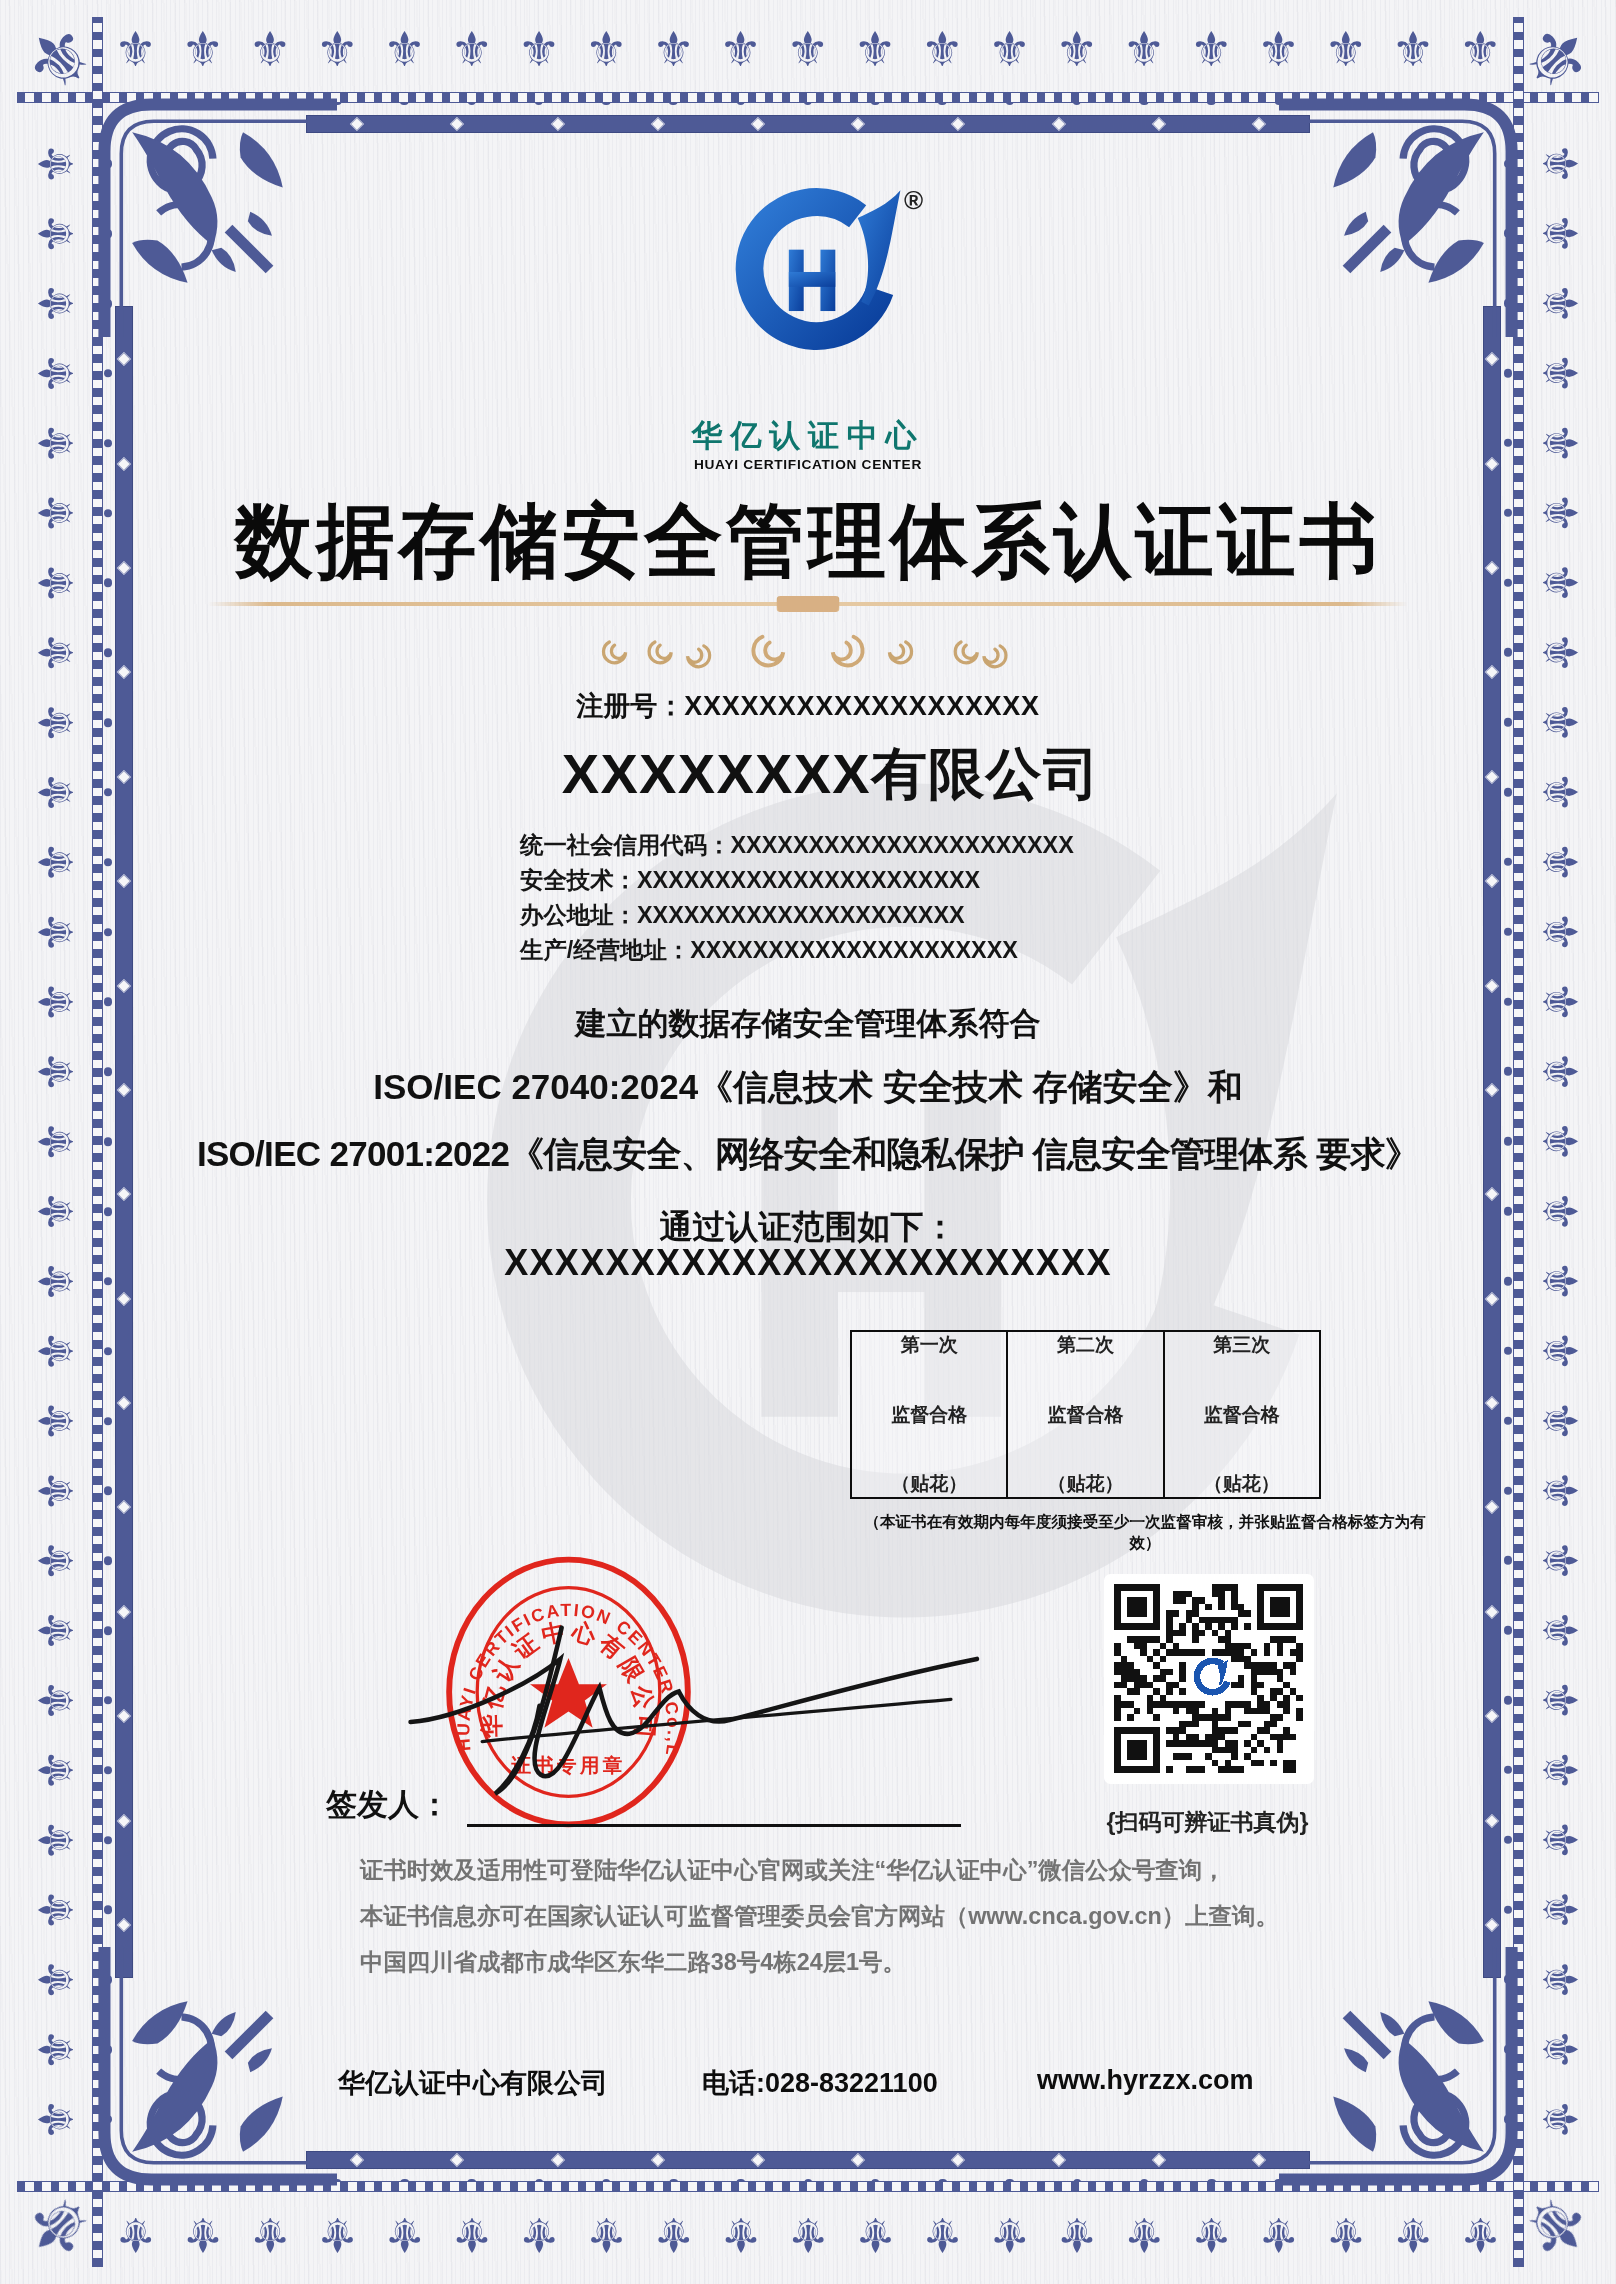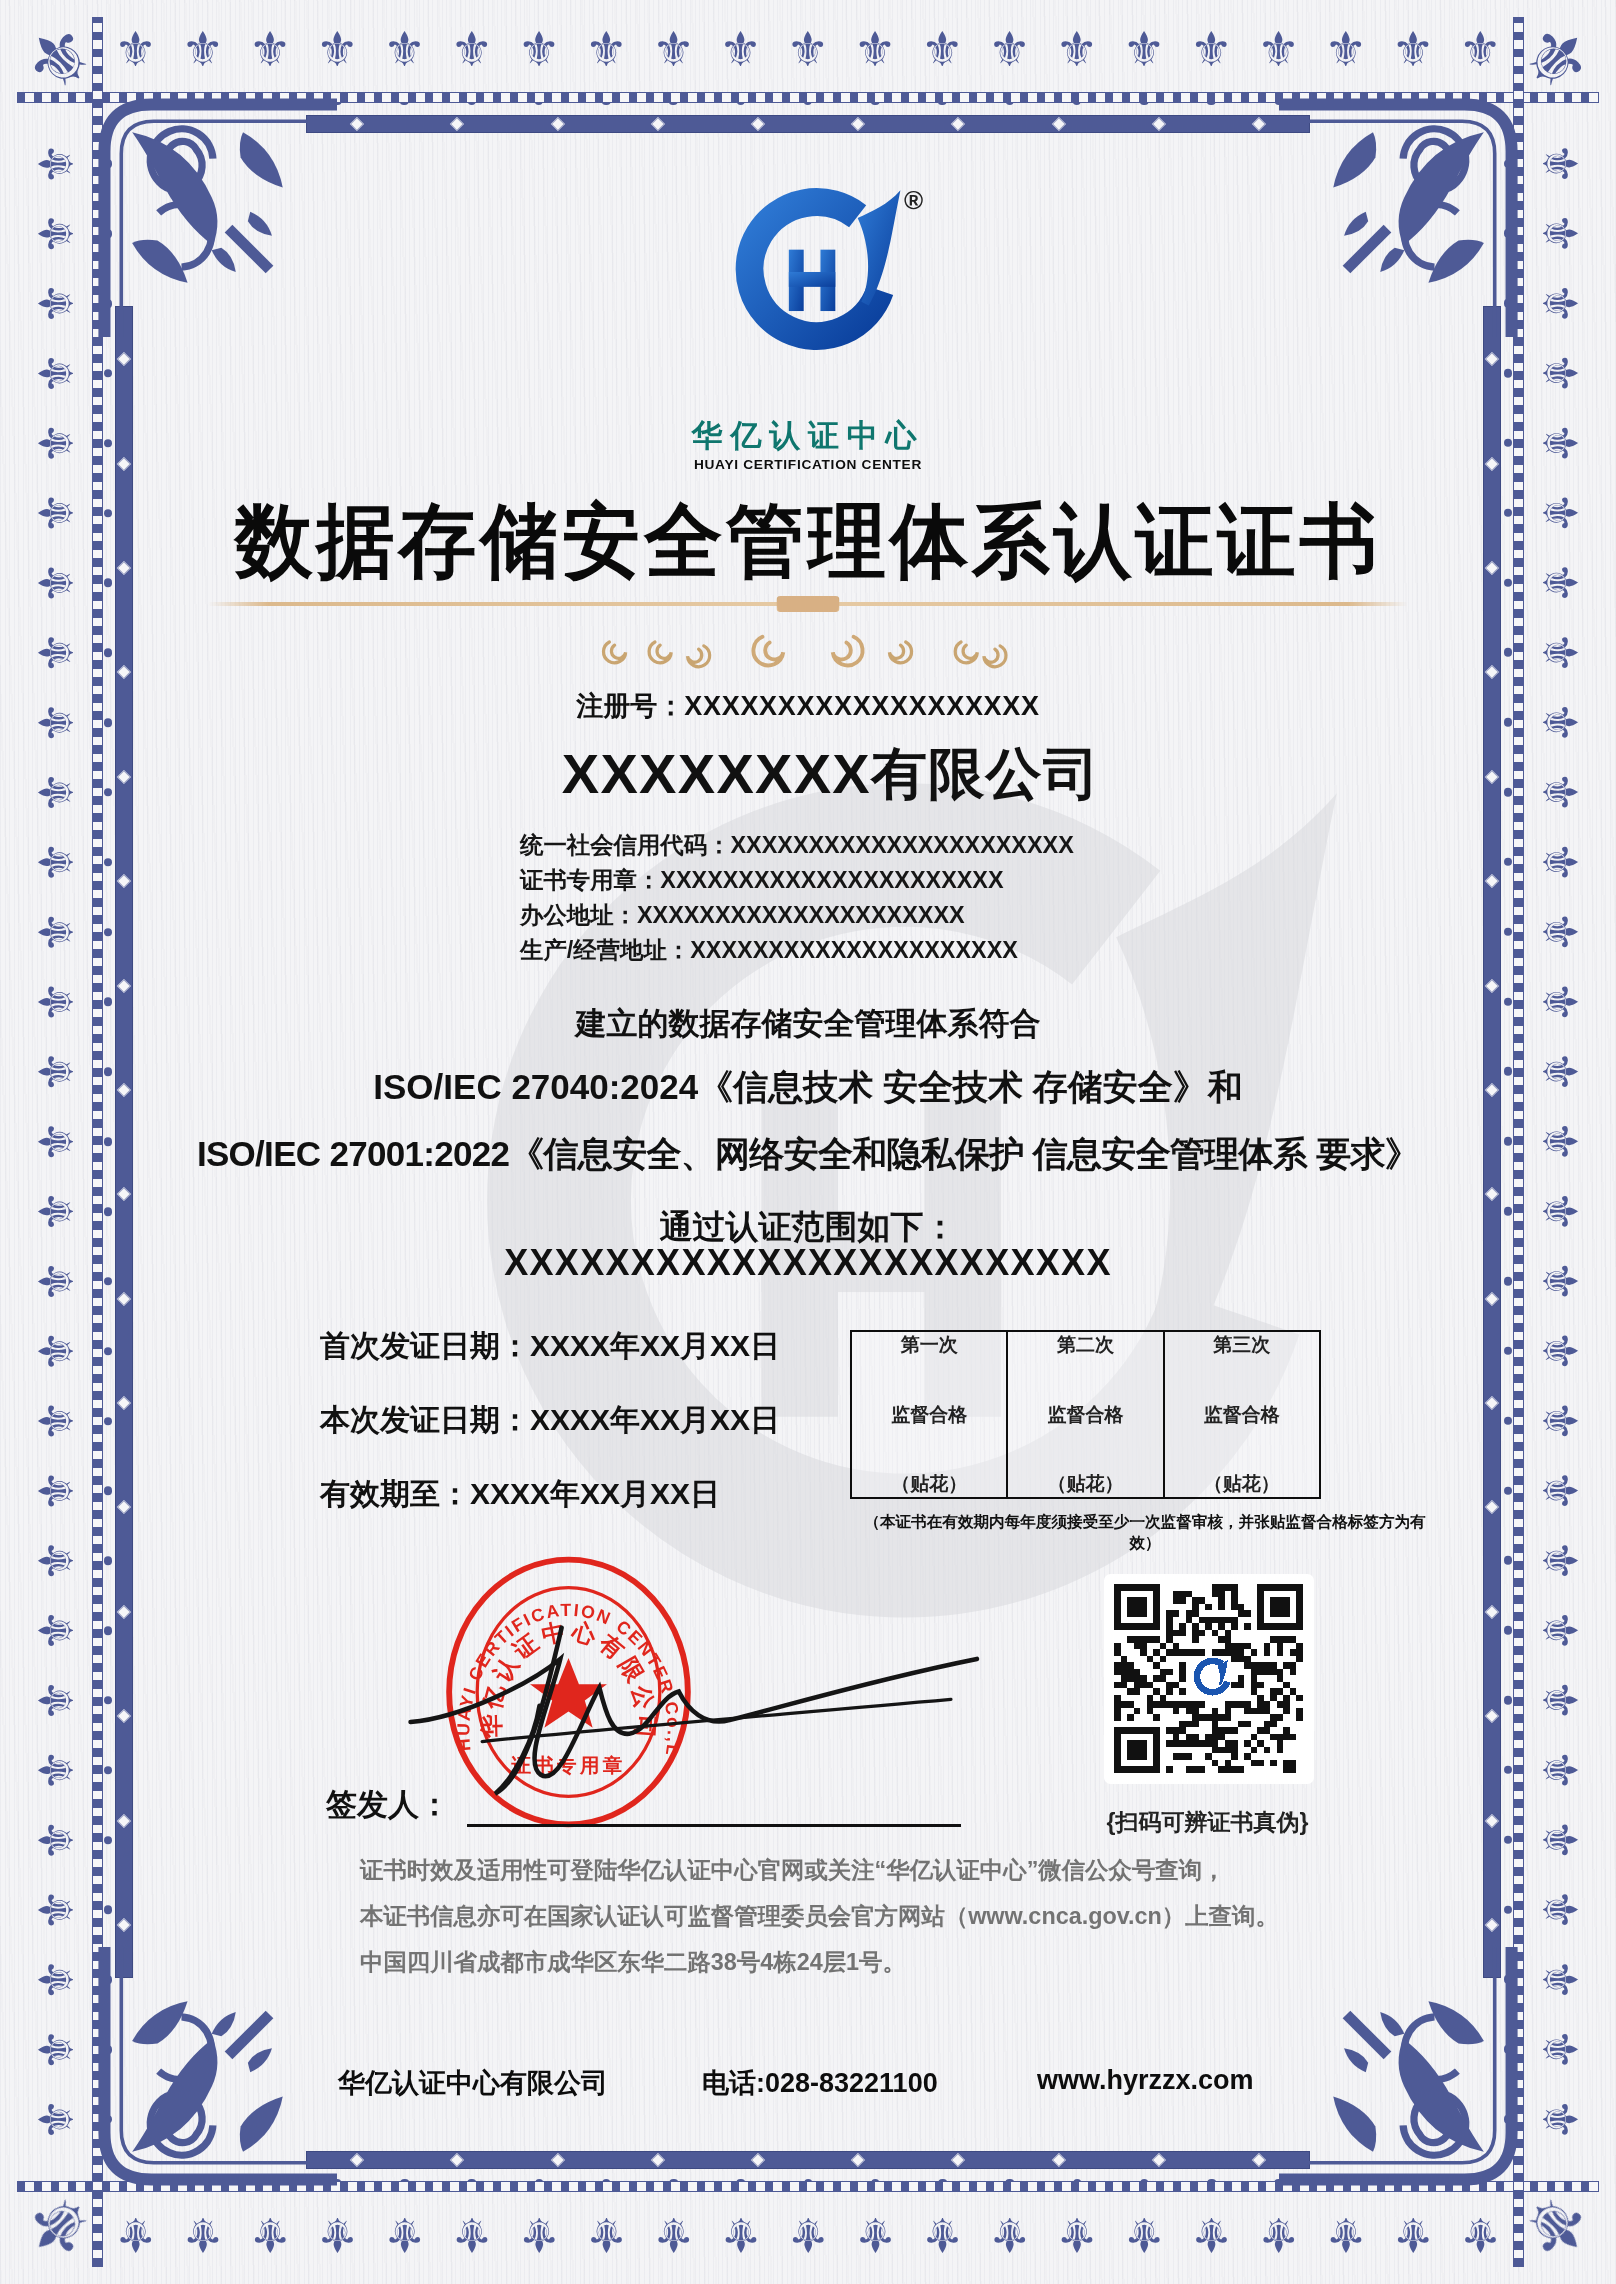--- a/index.html
+++ b/index.html
@@ -381,37 +381,32 @@
     </g>
   </svg>
 
   <div class="center-line" id="reg-line">
     <span>注册号：</span><span class="val">XXXXXXXXXXXXXXXXXXX</span>
   </div>
   <div class="center-line" id="company">XXXXXXXX有限公司</div>
 
   <div id="info-block">
     <div><span>统一社会信用代码：</span><span>XXXXXXXXXXXXXXXXXXXXXX</span></div>
-    <div><span>证书专用章：</span><span>XXXXXXXXXXXXXXXXXXXXXX</span></div>
+    <div><span>安全技术：</span><span>XXXXXXXXXXXXXXXXXXXXXX</span></div>
     <div><span>办公地址：</span><span>XXXXXXXXXXXXXXXXXXXXX</span></div>
     <div><span>生产/经营地址：</span><span>XXXXXXXXXXXXXXXXXXXXX</span></div>
   </div>
 
   <div class="center-line" id="comp-intro">建立的数据存储安全管理体系符合</div>
   <div class="center-line" id="comp-std1">ISO/IEC 27040:2024《信息技术 安全技术 存储安全》和</div>
   <div class="center-line" id="comp-std2">ISO/IEC 27001:2022《信息安全、网络安全和隐私保护 信息安全管理体系 要求》</div>
 
   <div class="center-line" id="scope-head">通过认证范围如下：</div>
   <div class="center-line" id="scope-val">XXXXXXXXXXXXXXXXXXXXXXXX</div>
 
-  <div id="dates">
-    <div class="drow"><span>首次发证日期：</span><span class="val">XXXX年XX月XX日</span></div>
-    <div class="drow"><span>本次发证日期：</span><span class="val">XXXX年XX月XX日</span></div>
-    <div class="drow"><span>有效期至：</span><span class="val">XXXX年XX月XX日</span></div>
-  </div>
 
   <div id="sup-table">
     <div class="cell">
       <div>第一次</div>
         <div>监督合格</div>
         <div>（贴花）</div>
     </div>
     <div class="cell">
       <div>第二次</div>
         <div>监督合格</div>

